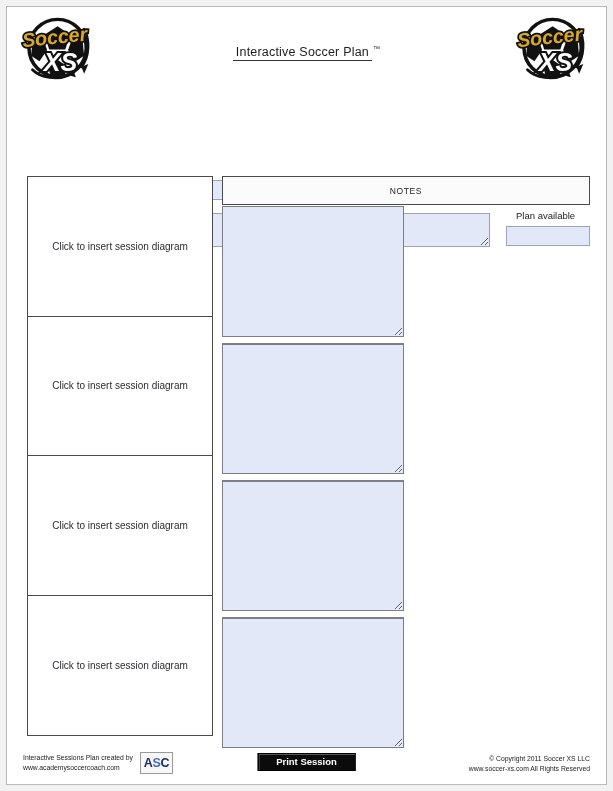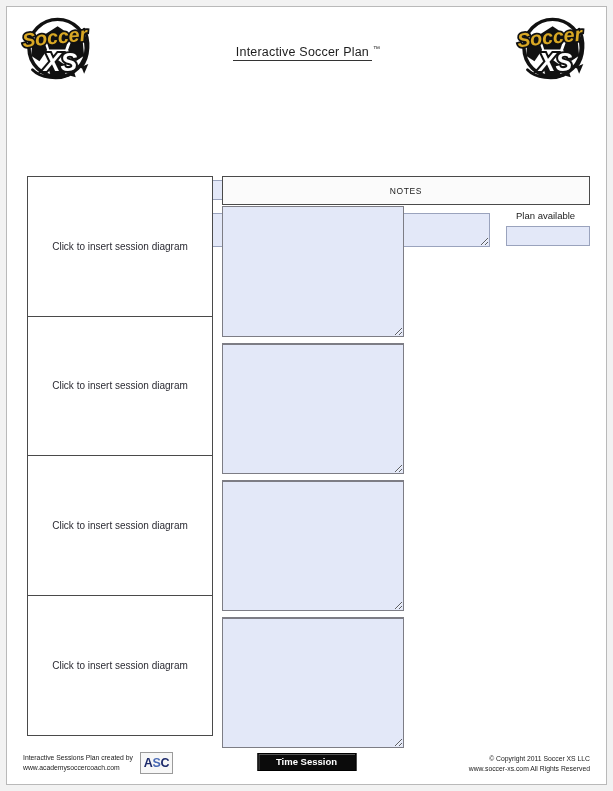--- a/index.html
+++ b/index.html
@@ -376,21 +376,21 @@
           <div>Interactive Sessions Plan created by</div>
           <div>www.academysoccercoach.com</div>
         </div>
         <div class="asc-logo">
           <span class="a">A</span>
             <span class="s">S</span>
             <span class="c">C</span>
         </div>
       </div>
 
-      <button class="print-btn">Time Session</button>
+      <button class="print-btn">Print Session</button>
 
       <div class="foot-right">
         <div>© Copyright 2011 Soccer XS LLC</div>
         <div>www.soccer-xs.com All Rights Reserved</div>
       </div>
     </div>
 
   </div>
 </div>
 

